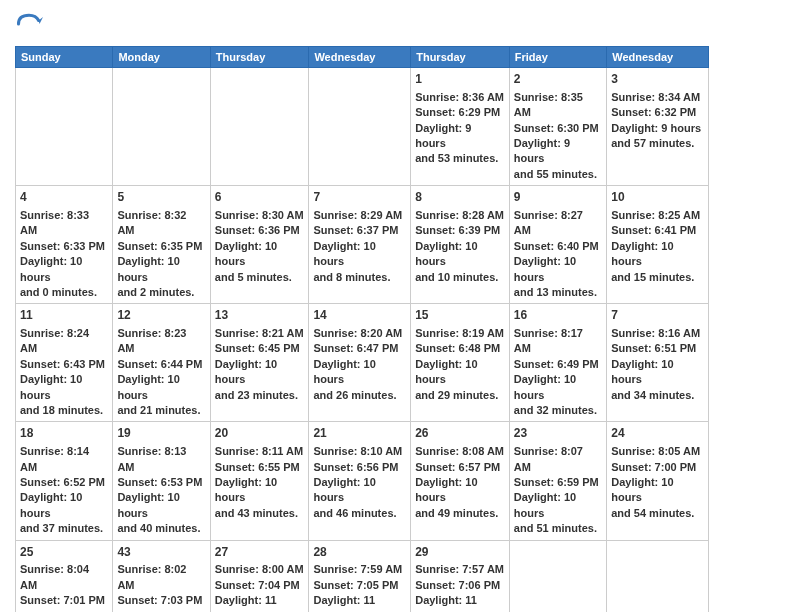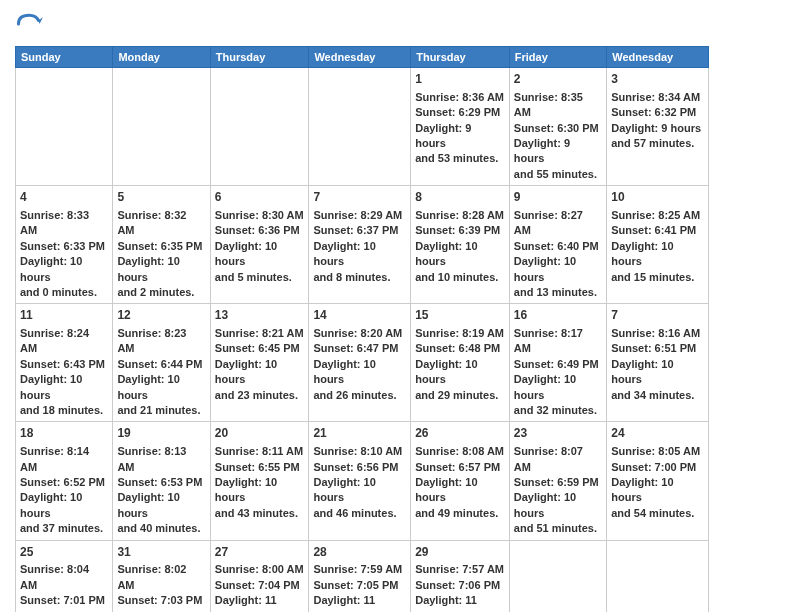--- a/index.html
+++ b/index.html
@@ -232,21 +232,21 @@
             <span class="day-num">24</span>
             <div class="day-info">Sunrise: 8:05 AM<br>Sunset: 7:00 PM<br>Daylight: 10 hours<br>and 54 minutes.</div>
           </td>
         </tr>
         <tr>
           <td>
             <span class="day-num">25</span>
             <div class="day-info">Sunrise: 8:04 AM<br>Sunset: 7:01 PM<br>Daylight: 10 hours<br>and 57 minutes.</div>
           </td>
           <td>
-            <span class="day-num">31</span>
+            <span class="day-num">43</span>
             <div class="day-info">Sunrise: 8:02 AM<br>Sunset: 7:03 PM<br>Daylight: 11 hours<br>and 0 minutes.</div>
           </td>
           <td>
             <span class="day-num">27</span>
             <div class="day-info">Sunrise: 8:00 AM<br>Sunset: 7:04 PM<br>Daylight: 11 hours<br>and 3 minutes.</div>
           </td>
           <td>
             <span class="day-num">28</span>
             <div class="day-info">Sunrise: 7:59 AM<br>Sunset: 7:05 PM<br>Daylight: 11 hours<br>and 6 minutes.</div>
           </td>

